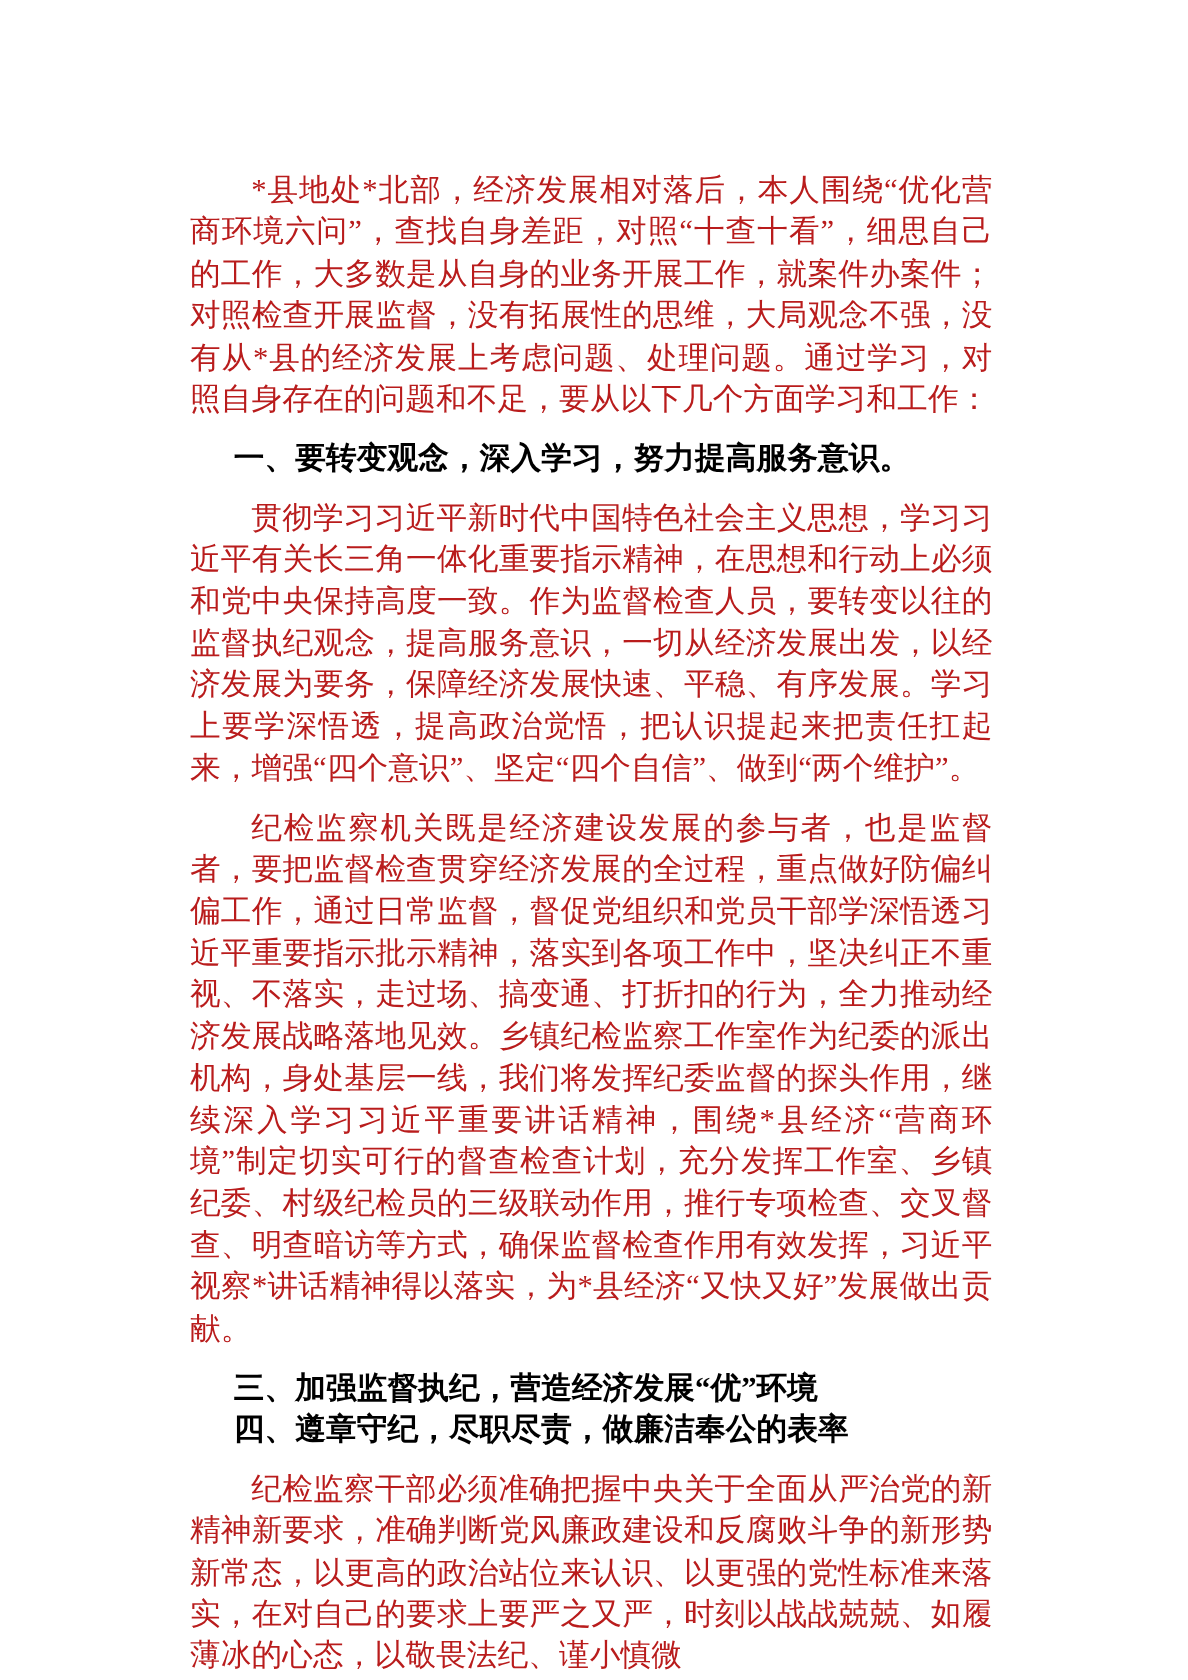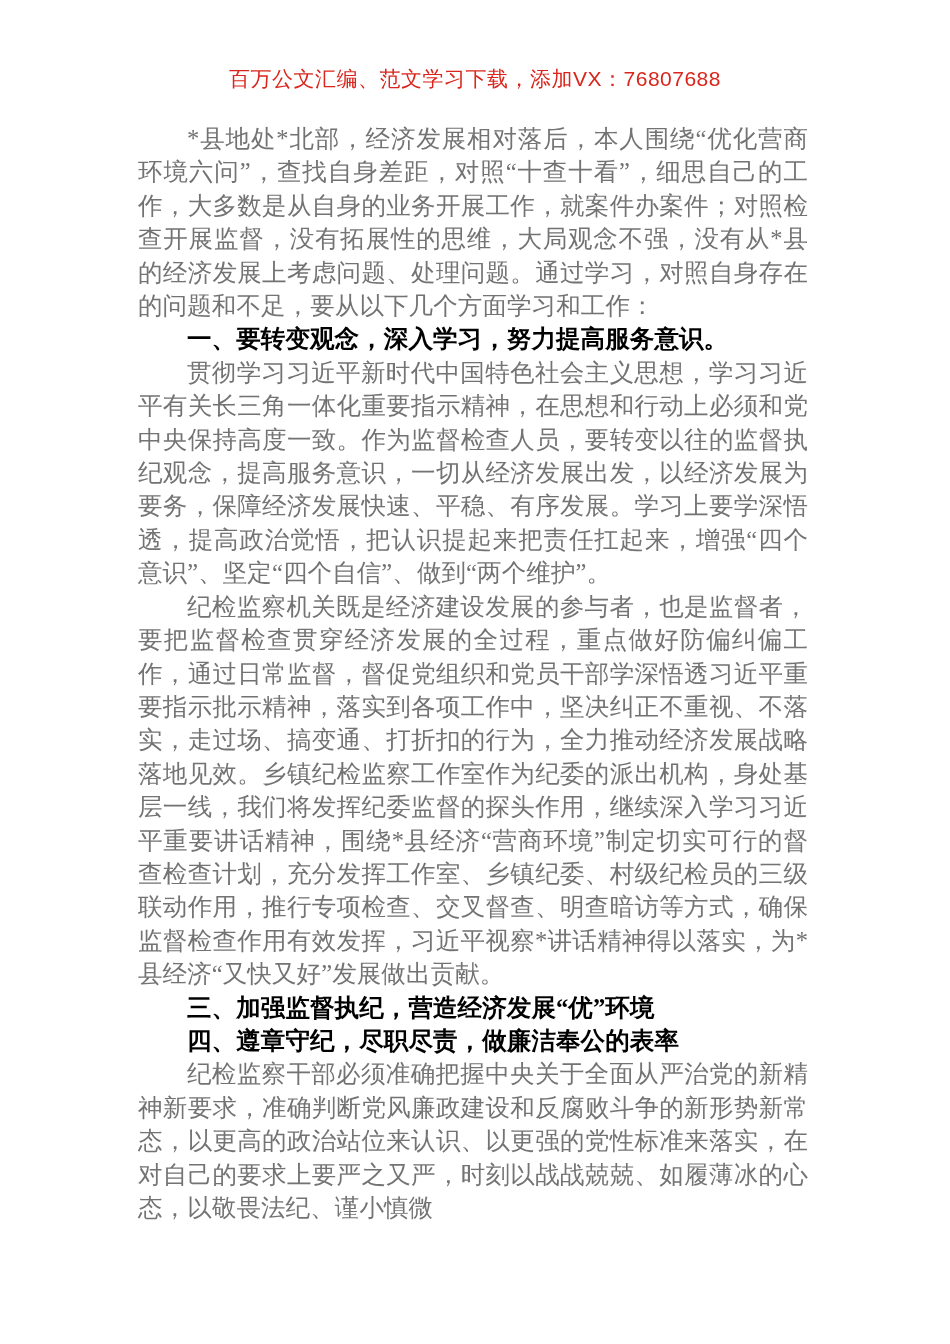--- a/index.html
+++ b/index.html
@@ -43,24 +43,24 @@
 
   
   .doc-body {
     position: absolute;
     left: 138px;
     top: 122px;
     width: 670px;
   }
 
   p.para {
-    margin: 0;
+    margin: 14px;
     font-size: 24.5px;
     line-height: 33.4px;
-    color: #737373;
+    color: #b91c1c;
     text-align: justify;
     text-justify: inter-ideograph;
     text-indent: 2em;
     font-family: "Liberation Serif", "DejaVu Serif", serif;
     letter-spacing: 0.1px;
   }
 
   h2.heading {
     margin: 0;
     font-size: 24.5px;
@@ -74,21 +74,20 @@
   }
 
   .gap-before-heading { margin-top: 13px; }
   .gap-after-heading  { margin-top: 12px; }
 </style>
 </head>
 <body>
 
 <div class="page">
 
-  <div class="promo-header">百万公文汇编、范文学习下载，添加VX：76807688</div>
 
   <div class="doc-body">
 
     <p class="para">*县地处*北部，经济发展相对落后，本人围绕“优化营商环境六问”，查找自身差距，对照“十查十看”，细思自己的工作，大多数是从自身的业务开展工作，就案件办案件；对照检查开展监督，没有拓展性的思维，大局观念不强，没有从*县的经济发展上考虑问题、处理问题。通过学习，对照自身存在的问题和不足，要从以下几个方面学习和工作：</p>
 
     <h2 class="heading gap-before-heading">一、要转变观念，深入学习，努力提高服务意识。</h2>
 
     <p class="para gap-after-heading">贯彻学习习近平新时代中国特色社会主义思想，学习习近平有关长三角一体化重要指示精神，在思想和行动上必须和党中央保持高度一致。作为监督检查人员，要转变以往的监督执纪观念，提高服务意识，一切从经济发展出发，以经济发展为要务，保障经济发展快速、平稳、有序发展。学习上要学深悟透，提高政治觉悟，把认识提起来把责任扛起来，增强“四个意识”、坚定“四个自信”、做到“两个维护”。</p>
 
 

